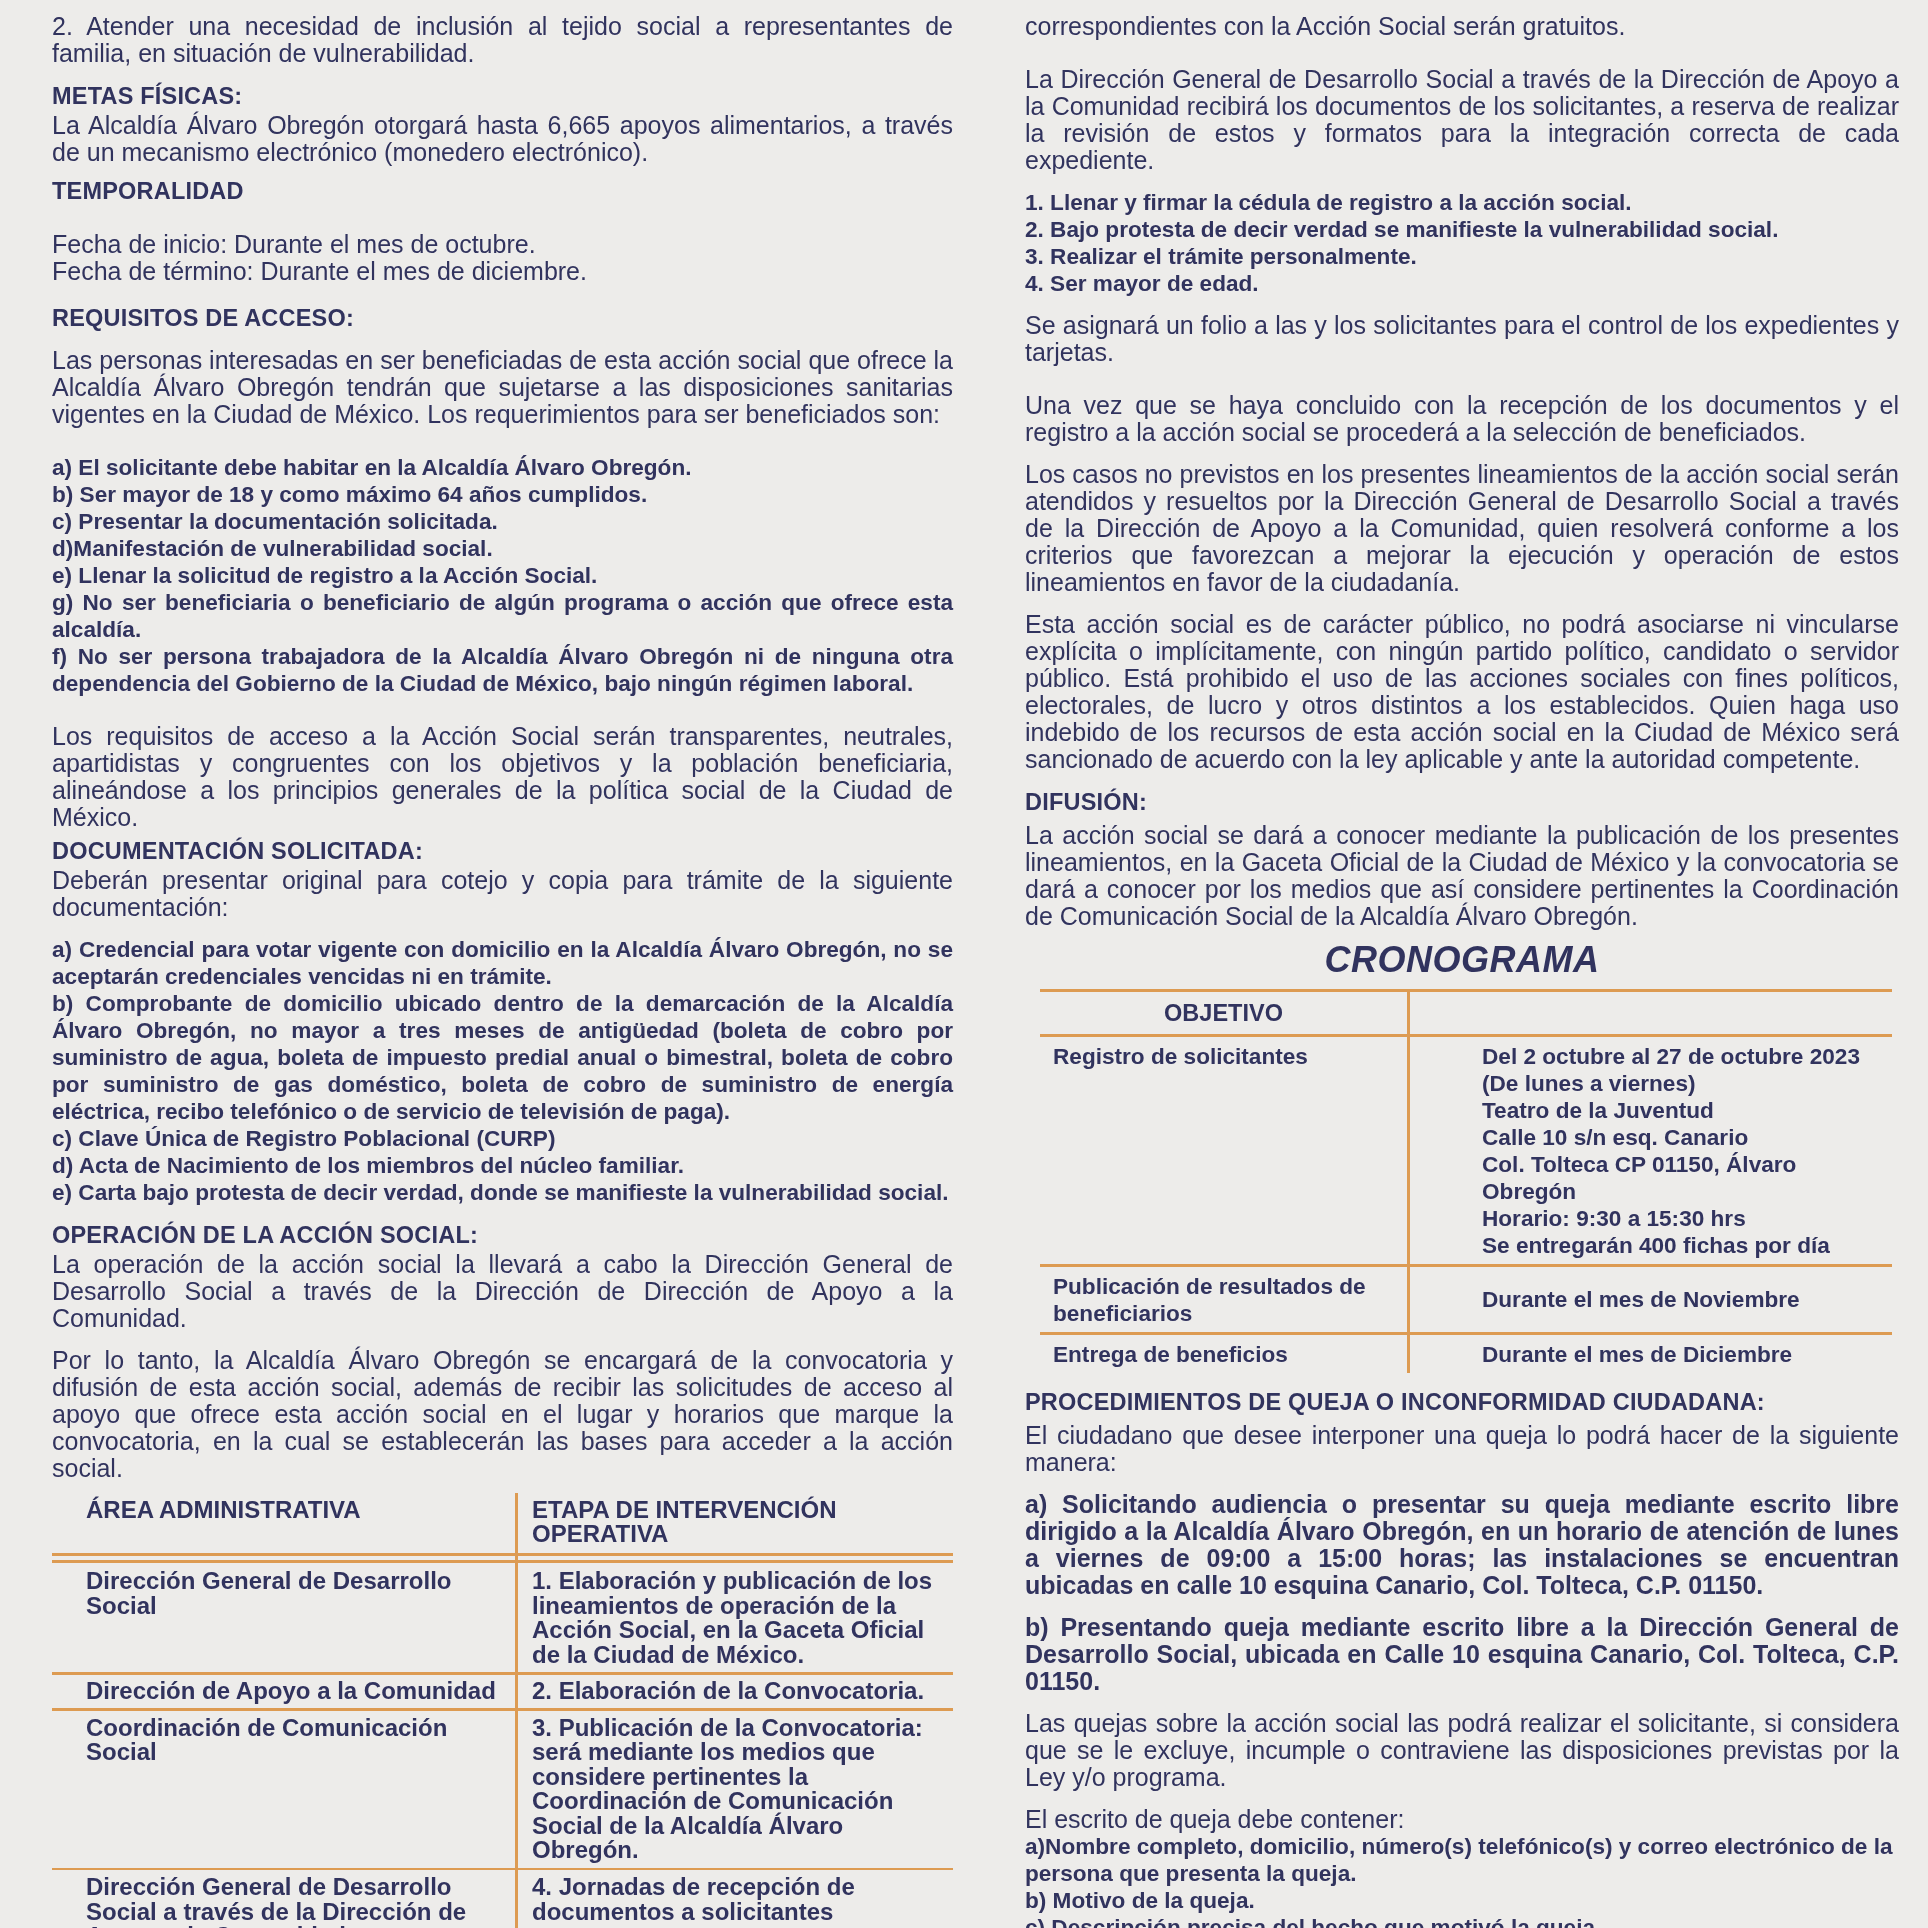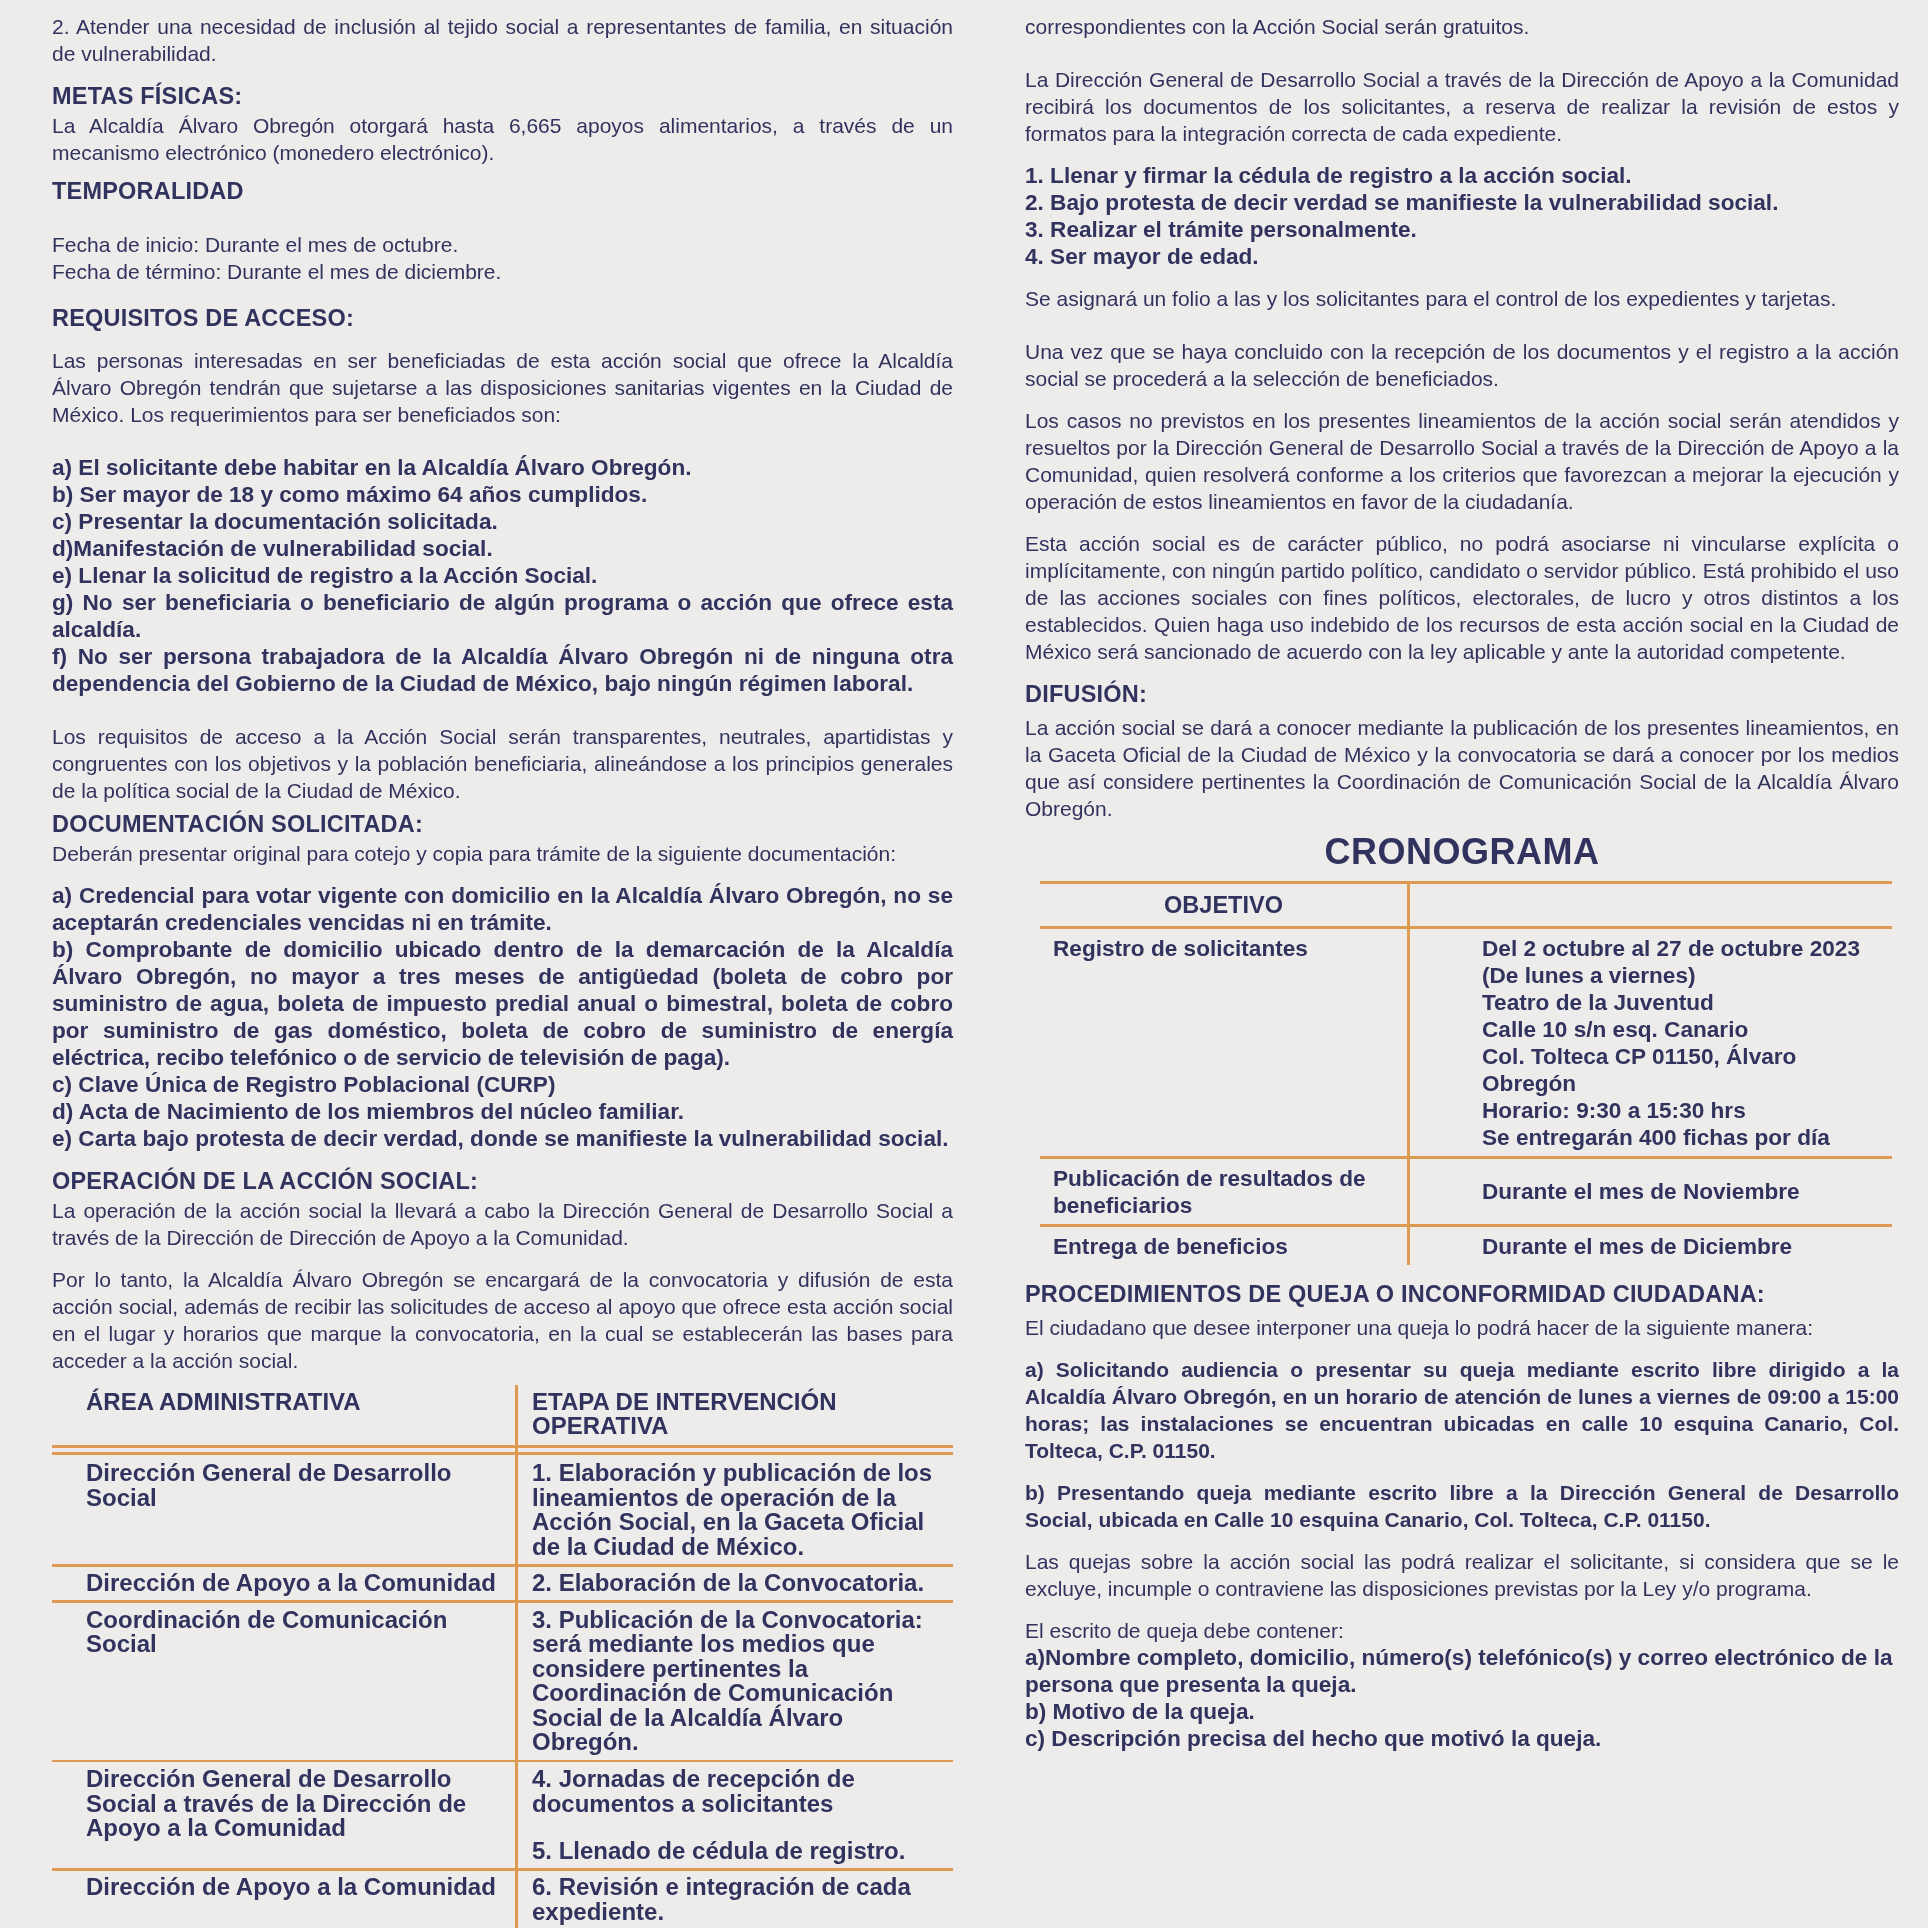--- a/index.html
+++ b/index.html
@@ -7,21 +7,21 @@
     position:relative; width:1928px; height:1928px; overflow:hidden;
     background:#edeceа;
     background-color:#edecea;
     font-family:"Liberation Sans", sans-serif;
     color:#31335e;
   }
   .col { position:absolute; top:0; padding-top:13px; }
   .col-left  { left:52px;   width:901px; }
   .col-right { left:1025px; width:874px; }
 
-  .p  { font-size:21px; line-height:27px; margin:0 0 15px 0; }
+  .p  { font-size:25px; line-height:27px; margin:0 0 15px 0; }
   .just { text-align:justify; }
   .b  { font-weight:bold; }
   .h  { font-size:23.5px; line-height:28px; font-weight:bold; margin:0 0 5.6px 0; letter-spacing:0.2px; }
 
   .mb0{margin-bottom:0 !important}.mb2{margin-bottom:1.9px !important}
   .mb6{margin-bottom:5.6px !important}.mb10{margin-bottom:9.4px !important}
   .mb12{margin-bottom:11.3px !important}.mb16{margin-bottom:15px !important}
   .mb20{margin-bottom:19px !important}.mb28{margin-bottom:26px !important}
 
   .list p { margin:0; font-size:22.6px; line-height:27px; font-weight:bold; }
@@ -34,21 +34,21 @@
   .trow { display:grid; grid-template-columns:463px 1fr; }
   .tcell { padding:4.7px 9.4px 4.7px 34px; font-size:24px; line-height:24.5px; font-weight:bold; }
   .tcell.etapa { padding-left:17px; padding-right:3.8px; }
   .tcell p { margin:0; }
   .tcell p + p { margin-top:22.6px; }
   .dbl { margin:1.9px 0; }
   .dbl .rule + .rule { margin-top:3.8px; }
 
   
   .crono-title { font-size:36px; line-height:41px; font-weight:bold; text-align:center;
-                 letter-spacing:0.5px; margin:3.8px 0 9.4px 0; }
+                 letter-spacing:0.5px; margin:3.8px 0 9.4px 0;font-style:italic; }
   .crono { position:relative; margin:0 7.5px 15px 15px; }
   .crono .vdiv { position:absolute; left:367px; top:0; bottom:0; width:2.8px; background:#dd9b52; }
   .crow { display:grid; grid-template-columns:367px 1fr; }
   .ccell { padding:5.6px 7.5px 5.6px 13px; font-size:22.6px; line-height:27px; font-weight:bold; }
   .ccell.period { padding-left:75px; }
   .ccell.center { display:flex; align-items:center; }
   .chead { text-align:center; font-size:23.5px; padding:7.5px 0; }
   .ccell div { margin:0; }
 </style>
 </head>

